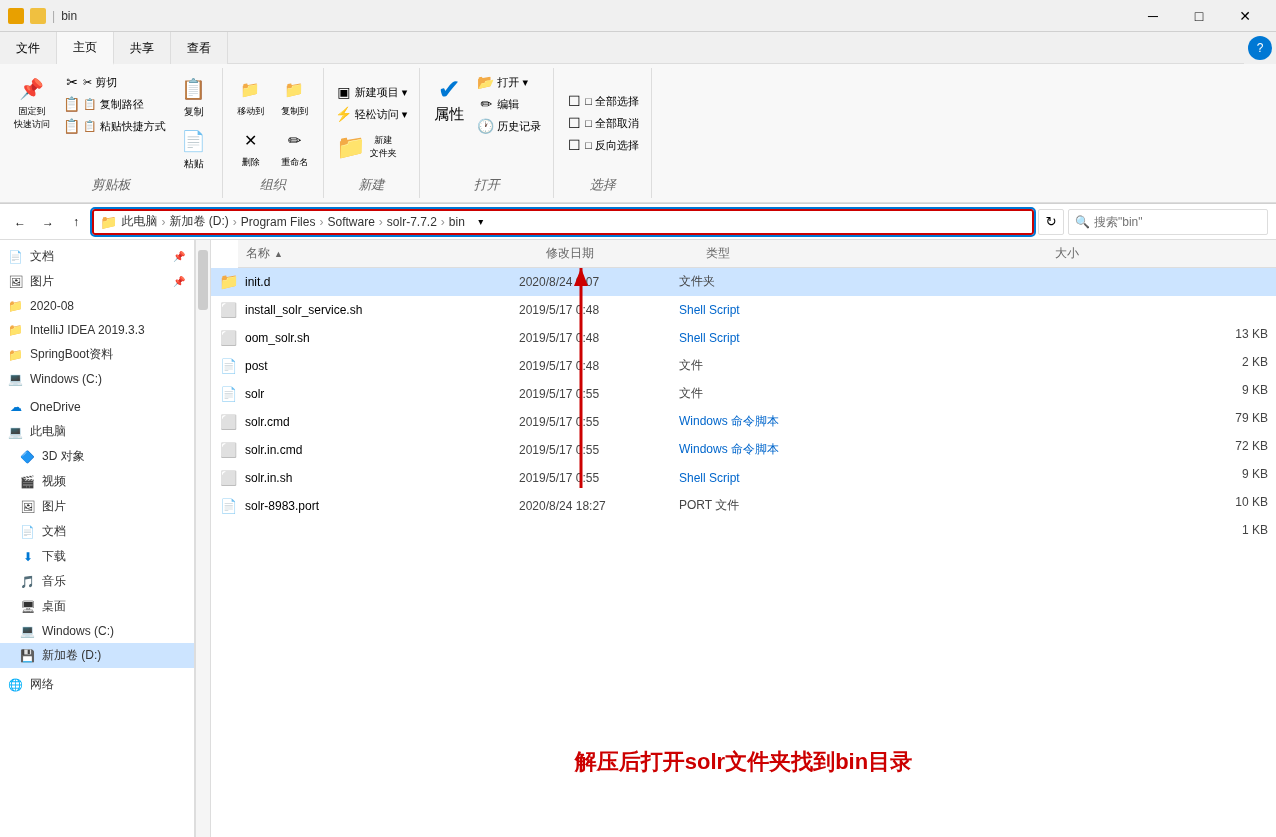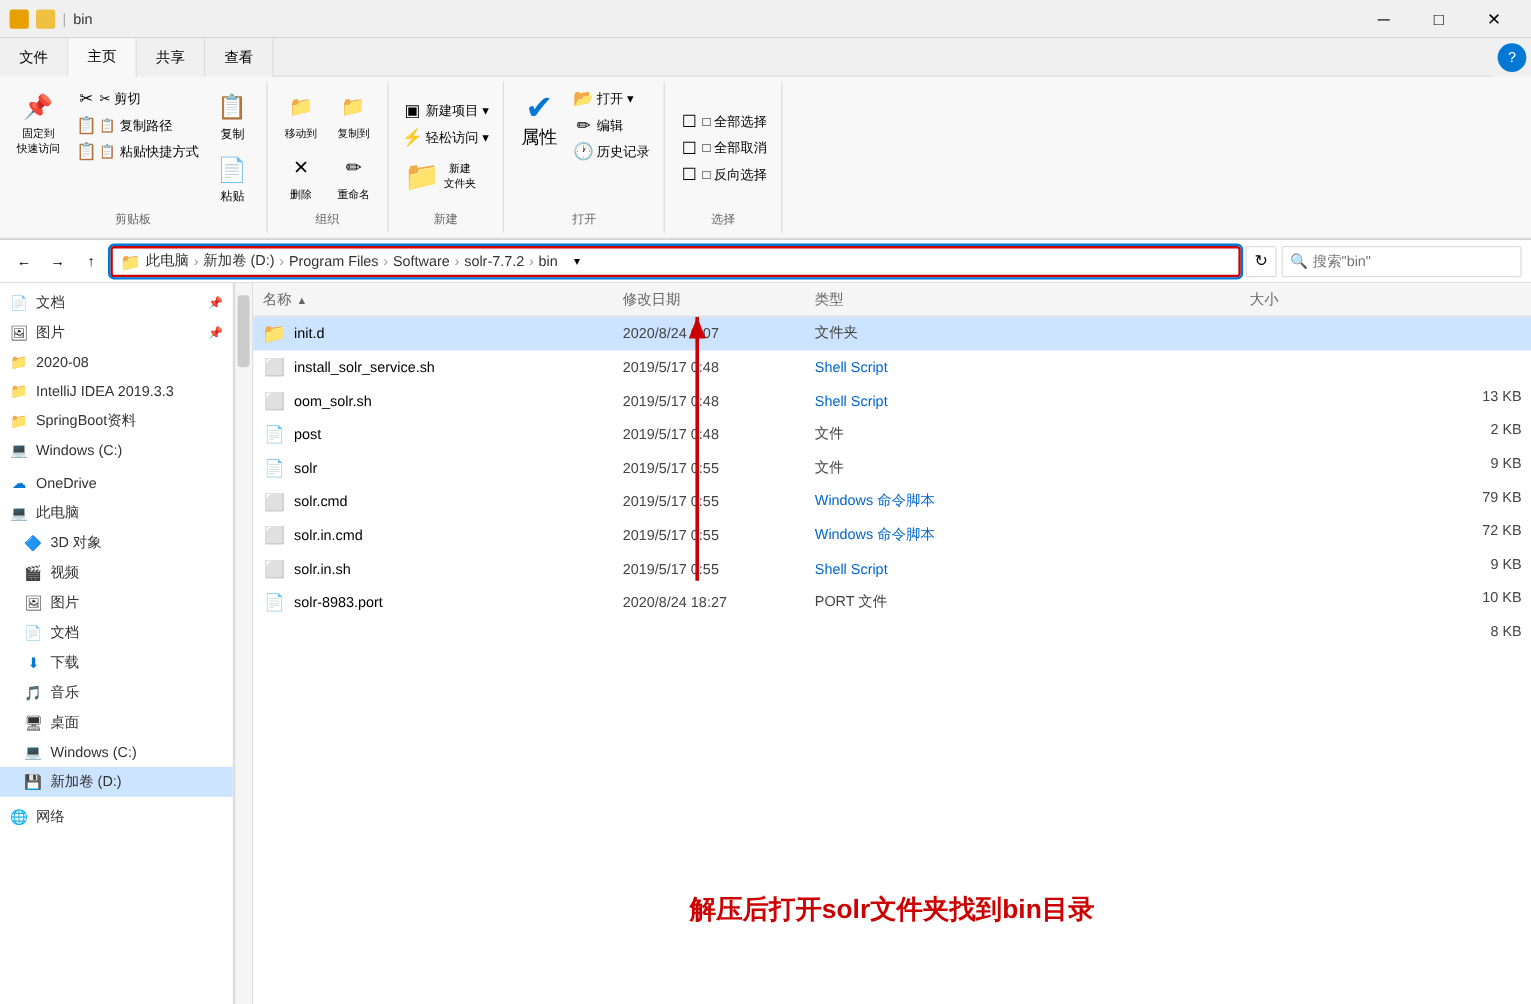--- a/index.html
+++ b/index.html
@@ -24,21 +24,21 @@
       padding: 6px 16px; font-size: 12px; cursor: pointer; border: none;
       background: transparent; border-right: 1px solid #ddd;
     }
     .ribbon-tab.active { background: #f8f8f8; border-bottom: 2px solid #f8f8f8; margin-bottom: -1px; }
     .ribbon-content { display: flex; padding: 4px 0; background: #f8f8f8; border-bottom: 1px solid #ddd; min-height: 80px; }
     .ribbon-group {
       display: flex; flex-direction: column; align-items: center;
       border-right: 1px solid #ddd; padding: 4px 8px; min-width: 60px;
     }
     .ribbon-group-items { display: flex; gap: 4px; flex: 1; align-items: flex-start; justify-content: center; }
-    .ribbon-group-label { font-size: 10px; color: #666; margin-top: 2px; text-align: center; }
+    .ribbon-group-label { font-size: 13px; color: #666; margin-top: 2px; text-align: center; font-style: italic; }
     .ribbon-btn {
       display: flex; flex-direction: column; align-items: center; cursor: pointer;
       padding: 3px 6px; border: none; background: transparent; min-width: 40px;
       font-size: 10px; gap: 2px; border-radius: 2px;
     }
     .ribbon-btn-icon { width: 28px; height: 28px; display: flex; align-items: center; justify-content: center; font-size: 20px; }
     .ribbon-btn-small { flex-direction: row; min-width: auto; padding: 2px 4px; font-size: 11px; gap: 3px; }
     .ribbon-btn-small .ribbon-btn-icon { width: 16px; height: 16px; font-size: 14px; }
 
     
@@ -80,21 +80,21 @@
     .sidebar-label { flex: 1; }
     .sidebar-divider { height: 4px; }
 
     
     .content-area { flex: 1; display: flex; flex-direction: column; background: #fff; position: relative; }
 
     
     .col-headers {
       display: flex; align-items: center; padding: 4px 8px;
       background: #f5f5f5; border-bottom: 1px solid #ddd; font-size: 12px;
-      color: #666; height: 28px;
+      color: #666; height: 28px; margin-left: 27px;
     }
     .col-name { flex: 0 0 300px; cursor: pointer; display: flex; align-items: center; gap: 4px; }
     .col-date { flex: 0 0 160px; cursor: pointer; }
     .col-type { flex: 0 0 160px; cursor: pointer; }
     .col-size { flex: 1; cursor: pointer; text-align: center; }
     .col-sort-icon { font-size: 9px; }
 
     
     .file-list { flex: 1; overflow-y: auto; }
     .file-row {
@@ -518,21 +518,21 @@
         <div class="file-size">10 KB</div>
       </div>
 
       <div class="file-row">
         <div class="file-icon">
           <span style="font-size:14px;color:#aaa">📄</span>
         </div>
         <div class="file-name">solr-8983.port</div>
         <div class="file-date">2020/8/24 18:27</div>
         <div class="file-type">PORT 文件</div>
-        <div class="file-size">8 KB</div>
+        <div class="file-size">1 KB</div>
       </div>
     </div>
 
     <div style="position:absolute;top:28px;left:0;right:0;bottom:0;pointer-events:none">
 
       <svg style="position:absolute;top:0;left:0;width:100%;height:100%">
 
         <line x1="370" y1="0" x2="370" y2="220" stroke="#cc0000" stroke-width="3"></line>
 
         <polygon points="370,0 363,18 377,18" fill="#cc0000"></polygon>

